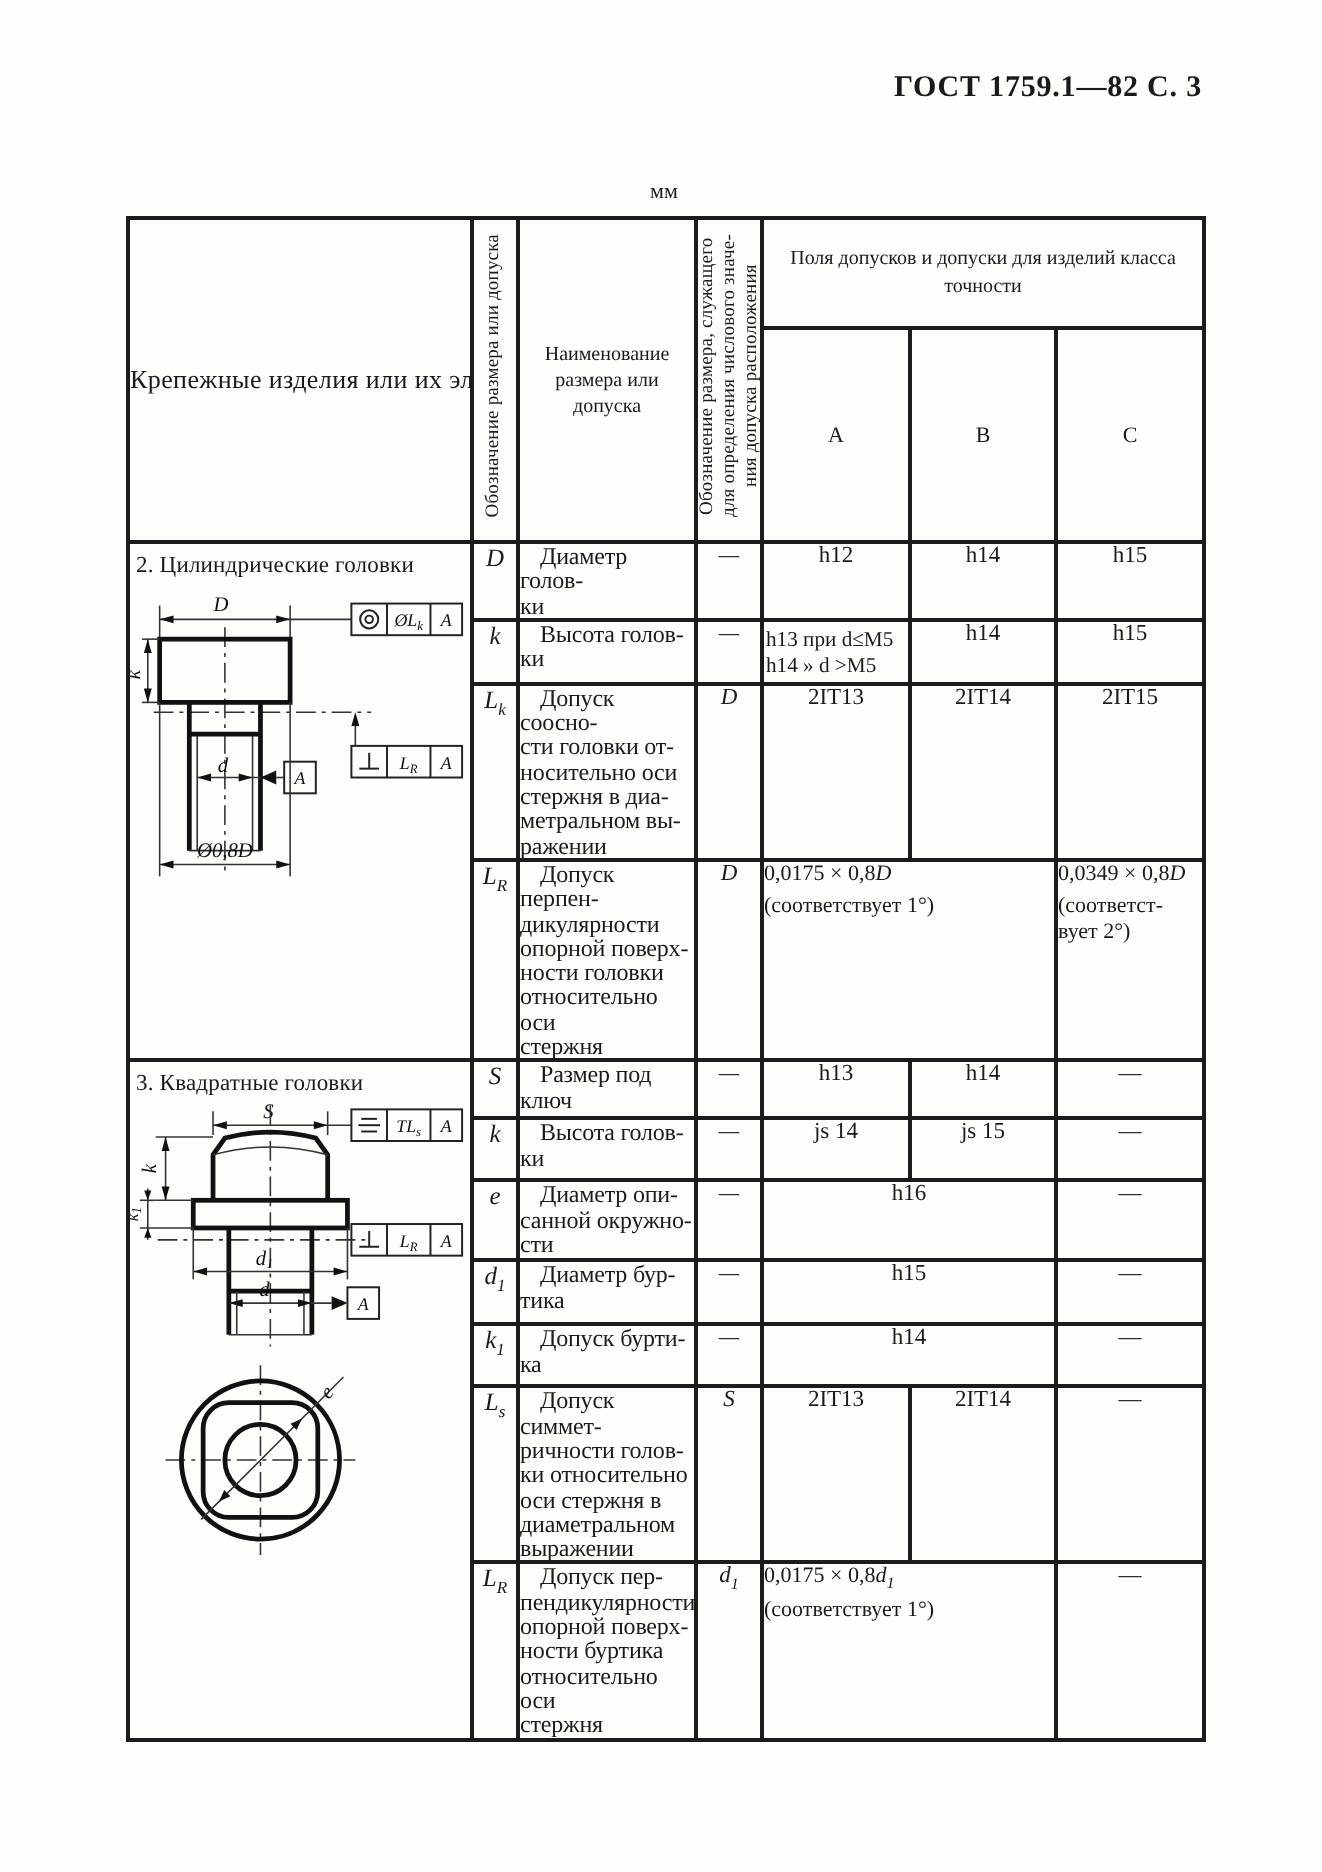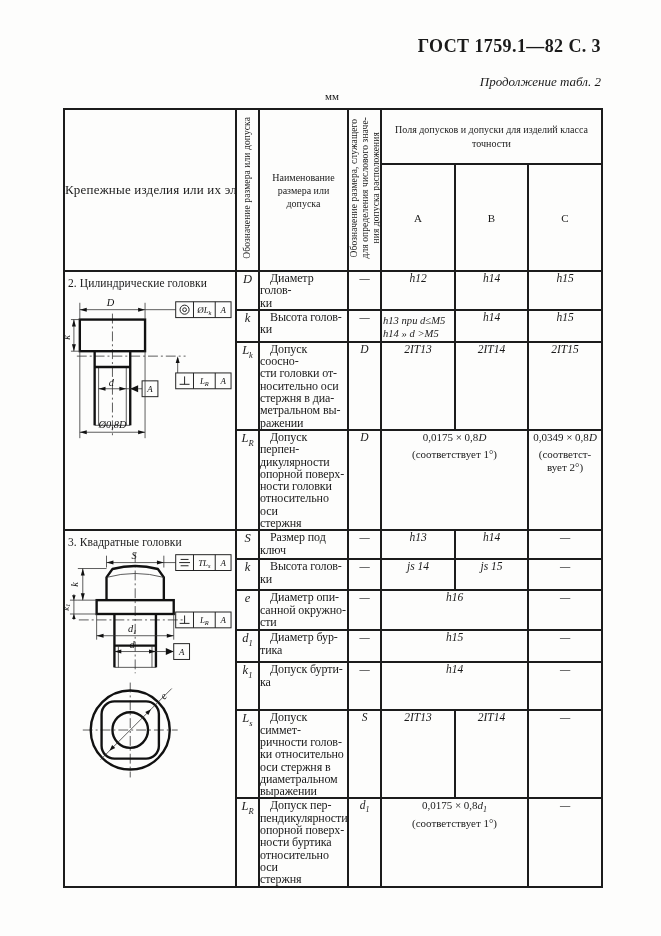--- a/index.html
+++ b/index.html
@@ -3,21 +3,21 @@
 <meta charset="utf-8">
 <style>
   html,body{margin:0;padding:0;}
   body{background:#e8e8e8;}
   .page{
     position:relative; width:661px; height:936px; background:#fdfdfc;
     font-family:"Liberation Serif","DejaVu Serif",serif; color:#1a1a1a;
     overflow:hidden; margin:0 auto;
   }
   .gost-header{position:absolute; top:36px; left:0; width:601px; text-align:right;
-    font-weight:bold; font-size:18px; letter-spacing:.4px;}
+    font-weight:bold; font-size:15px; letter-spacing:.4px;}
   .continuation{position:absolute; top:74px; left:0; width:601px; text-align:right;
     font-style:italic; font-size:13px;}
   .units{position:absolute; top:90px; left:63px; width:538px; text-align:center; font-size:11px;}
 
   table.gt{position:absolute; left:63px; top:108px; width:538px;
     border-collapse:collapse; table-layout:fixed;}
   table.gt td{border:2px solid #1c1c1c; vertical-align:top; overflow:hidden; padding:0;}
   td.nr{border-right:none;}
   td.nb{border-bottom:none;}
   td.hb{border-bottom:3px solid #1c1c1c;margin-top:16px;}
@@ -31,22 +31,22 @@
   .c-vert{vertical-align:middle !important; text-align:center;}
   .vtext{display:inline-block; writing-mode:vertical-rl; transform:rotate(180deg);
     font-size:9.5px; line-height:11px; white-space:pre-line; letter-spacing:.1px;}
 
   td.sym{font-style:italic; text-align:center; font-size:12.5px; padding-top:5px;}
   td.sym sub{font-size:8.5px; font-style:italic;}
   td.nm{font-size:12px; line-height:12.3px; padding:4px 1px 0 2px;
     white-space:pre-line; text-indent:10px; letter-spacing:-.1px;}
   td.ref{font-style:italic; text-align:center; font-size:11.5px; padding-top:5px;}
   td.ref sub{font-size:8px;}
-  td.val{text-align:center; font-size:11.5px; padding-top:6px; line-height:13px; white-space:pre-line;font-style:italic;}
-  td.frm{text-align:center; font-size:11px; padding-top:5px; line-height:13px;margin-left:32px;}
+  td.val{text-align:center; font-size:11.5px; padding-top:6px; line-height:13px; white-space:pre-line;}
+  td.frm{text-align:left; font-size:11px; padding-top:5px; line-height:13px;margin-left:32px;}
   td.frm .note{white-space:pre-line;}
   td.frm i{font-style:italic;}
   td.frm sub{font-size:8px; font-style:italic;}
 
   td.draw{padding:0;}
   .cap{font-size:11.5px; padding:5px 0 0 3px; letter-spacing:.1px;}
 
   svg{display:block;}
   svg text{fill:#111; font-family:"Liberation Serif","DejaVu Serif",serif;}
   .ln{stroke:#222; stroke-width:1; fill:none;}
@@ -58,21 +58,20 @@
   .slb{font-style:italic; font-size:7px;}
   .flb{font-style:italic; font-size:9px;}
   .fsb{font-style:italic; font-size:6.5px;}
 </style>
 </head>
 <body>
 
 <div class="page">
 
   <div class="gost-header">ГОСТ 1759.1—82 С. 3</div>
-  <div class="continuation">Продолжение табл. 2</div>
   <div class="units">мм</div>
 
   <table class="gt">
     <colgroup>
       <col style="width:172px">
         <col style="width:23px">
         <col style="width:89px">
       <col style="width:33px">
         <col style="width:74px">
         <col style="width:73px">
@@ -337,21 +336,21 @@
       <td class="val nr">—</td>
     </tr>
     <tr style="height:32px">
       <td class="sym"><i>d</i><sub>1</sub></td>
       <td class="nm">Диаметр бур-
 тика</td>
       <td class="ref">—</td>
       <td colspan="2" class="val">h15</td>
       <td class="val nr">—</td>
     </tr>
-    <tr style="height:48px">
+    <tr style="height:31px">
       <td class="sym"><i>k</i><sub>1</sub></td>
       <td class="nm">Допуск бурти-
 ка</td>
       <td class="ref">—</td>
       <td colspan="2" class="val">h14</td>
       <td class="val nr">—</td>
     </tr>
     <tr style="height:70px">
       <td class="sym"><i>L</i><sub>s</sub></td>
       <td class="nm">Допуск симмет-

